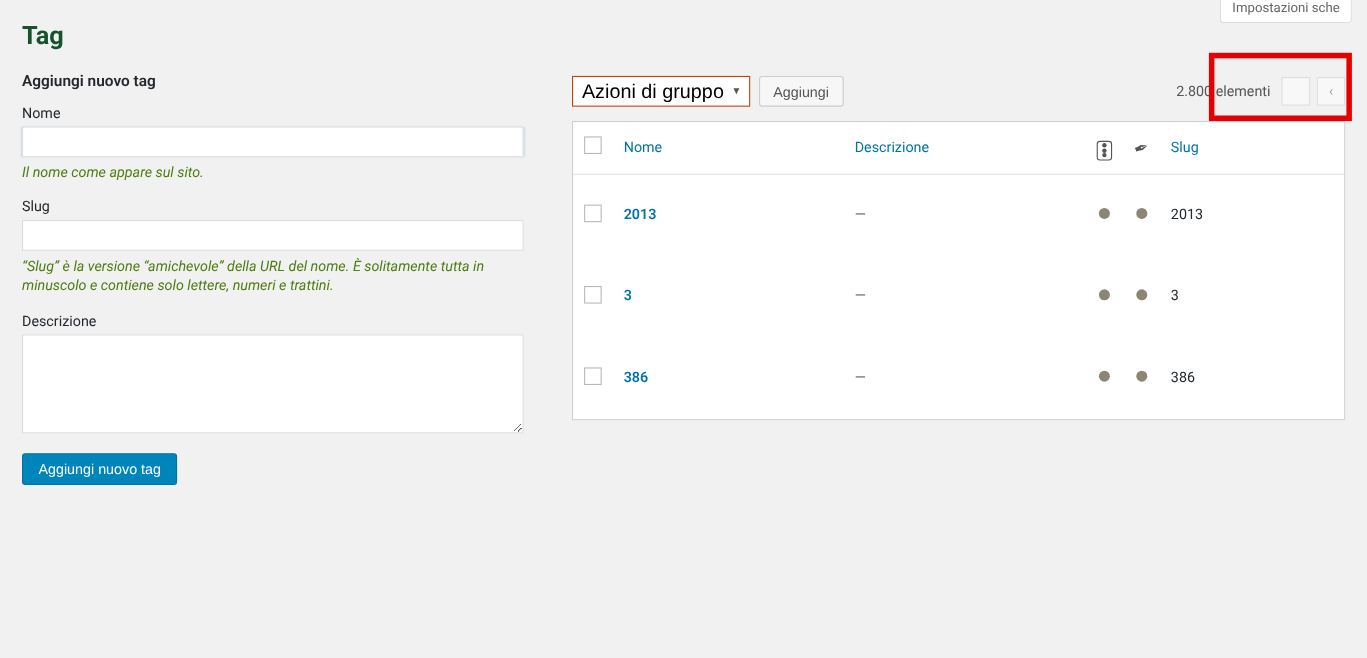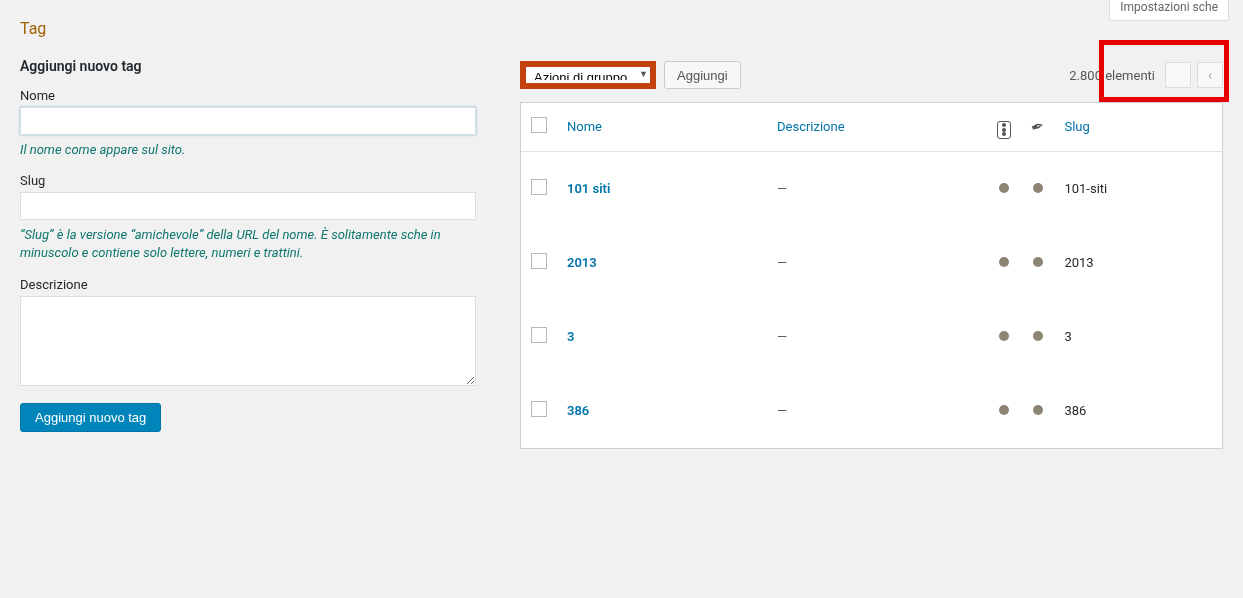--- a/index.html
+++ b/index.html
@@ -1,40 +1,40 @@
 <!DOCTYPE html>
 <html><head>
 <meta charset="utf-8">
 <style>
   * { box-sizing: border-box; margin: 0; padding: 0; }
   html, body { font-family: -apple-system, BlinkMacSystemFont, "Segoe UI", Roboto, Arial, sans-serif; font-size: 13px; color: #23282d; background: #f1f1f1; }
   .wrap { padding: 10px 20px 0 20px; width: 1243px; height: 598px; overflow: hidden; position: relative; }
-  h1.page-title { font-size: 16px; font-weight: 400; color: #a16207; padding: 9px 0 20px 0; }
+  h1.page-title { font-size: 23px; font-weight: 700; color: #14532d; padding: 9px 0 20px 0; }
   .screen-options { position: absolute; top: -6px; right: 14px; background: #fff; border: 1px solid #ddd; border-top: none; padding: 6px 10px; color: #666; font-size: 12px; border-radius: 0 0 3px 3px; }
   .cols { display: flex; gap: 30px; }
   .col-left { width: 470px; }
   .col-right { flex: 1; }
 
   .col-left h2 { font-size: 14px; font-weight: 600; margin-bottom: 14px; }
   .form-field { margin-bottom: 14px; }
   .form-field label { display: block; font-size: 13px; color: #23282d; margin-bottom: 4px; }
   .form-field input[type=text], .form-field textarea {
     width: 456px; padding: 4px 6px; font-size: 14px; border: 1px solid #ddd; background: #fff; color: #32373c;
   }
   .form-field input[type=text] { height: 28px; }
   input.focused { border: 1px solid #5b9dd9; box-shadow: 0 0 2px rgba(30,140,190,.6); outline: none; }
   .form-field textarea { height: 90px; resize: vertical; }
-  .form-field p.desc { font-style: italic; color: #0f766e; font-size: 13px; margin-top: 6px; line-height: 1.4; max-width: 456px; }
+  .form-field p.desc { font-style: italic; color: #4d7c0f; font-size: 13px; margin-top: 6px; line-height: 1.4; max-width: 456px; }
   .button-primary {
     background:#0085ba; border:1px solid #0073aa; color:#fff; padding:6px 14px; font-size:13px; border-radius:3px; cursor:pointer;
   }
 
   .tablenav { display:flex; align-items:center; justify-content: space-between; margin-bottom: 10px; height:34px; position:relative; }
   .actions-left { display:flex; gap:8px; align-items:center; }
-  select.bulk { font-size:13px; padding:3px 22px 3px 8px; height:28px; border:6px solid #c2410c; background:#fff; appearance:none; position:relative; }
+  select.bulk { font-size:18px; padding:3px 22px 3px 8px; height:28px; border:1px solid #c2410c; background:#fff; appearance:none; position:relative; }
   .select-wrap { position:relative; display:inline-block; }
   .select-wrap::after { content:"▼"; font-size:9px; color:#555; position:absolute; right:8px; top:8px; pointer-events:none; }
   .button-secondary { background:#f7f7f7; border:1px solid #ccc; padding:4px 12px; font-size:13px; border-radius:3px; color:#555; cursor:pointer; height:28px; }
 
   .tablenav-pages { display:flex; align-items:center; gap:6px; font-size:13px; color:#555; }
   .tablenav-pages .count { margin-right: 4px; }
   .nav-btn { width:26px; height:26px; border:1px solid #ccc; background:#fff; display:flex; align-items:center; justify-content:center; font-size:14px; color:#666; cursor:pointer; }
   .nav-btn.disabled { opacity:.5; cursor:default; }
   .highlight-box { position:absolute; border:5px solid #e60000; width:130px; height:62px; top:-18px; right:-6px; pointer-events:none; }
 
@@ -70,21 +70,21 @@
 
       <div class="form-field">
         <label>Nome</label>
         <input type="text" class="focused" value="" style="">
         <p class="desc">Il nome come appare sul sito.</p>
       </div>
 
       <div class="form-field">
         <label>Slug</label>
         <input type="text" value="" style="">
-        <p class="desc">“Slug” è la versione “amichevole” della URL del nome. È solitamente sche in minuscolo e contiene solo lettere, numeri e trattini.</p>
+        <p class="desc">“Slug” è la versione “amichevole” della URL del nome. È solitamente tutta in minuscolo e contiene solo lettere, numeri e trattini.</p>
       </div>
 
       <div class="form-field">
         <label>Descrizione</label>
         <textarea style=""></textarea>
       </div>
 
       <button class="button-primary">Aggiungi nuovo tag</button>
     </div>
 
@@ -117,28 +117,20 @@
                   <span></span>
                   <span></span>
                 </span></th>
             <th class="icon-col"><span class="feather-icon">✒</span></th>
             <th>Slug</th>
           </tr>
         </thead>
         <tbody id="tag-rows">
             <tr>
               <td><input type="checkbox" style=""></td>
-              <td><a href="#" class="row-link">101 siti</a></td>
-              <td class="dash">—</td>
-              <td style="text-align:center"><span class="dot"></span></td>
-              <td style="text-align:center"><span class="dot"></span></td>
-              <td>101-siti</td>
-            </tr>
-            <tr>
-              <td><input type="checkbox" style=""></td>
               <td><a href="#" class="row-link">2013</a></td>
               <td class="dash">—</td>
               <td style="text-align:center"><span class="dot"></span></td>
               <td style="text-align:center"><span class="dot"></span></td>
               <td>2013</td>
             </tr>
             <tr>
               <td><input type="checkbox" style=""></td>
               <td><a href="#" class="row-link">3</a></td>
               <td class="dash">—</td>

